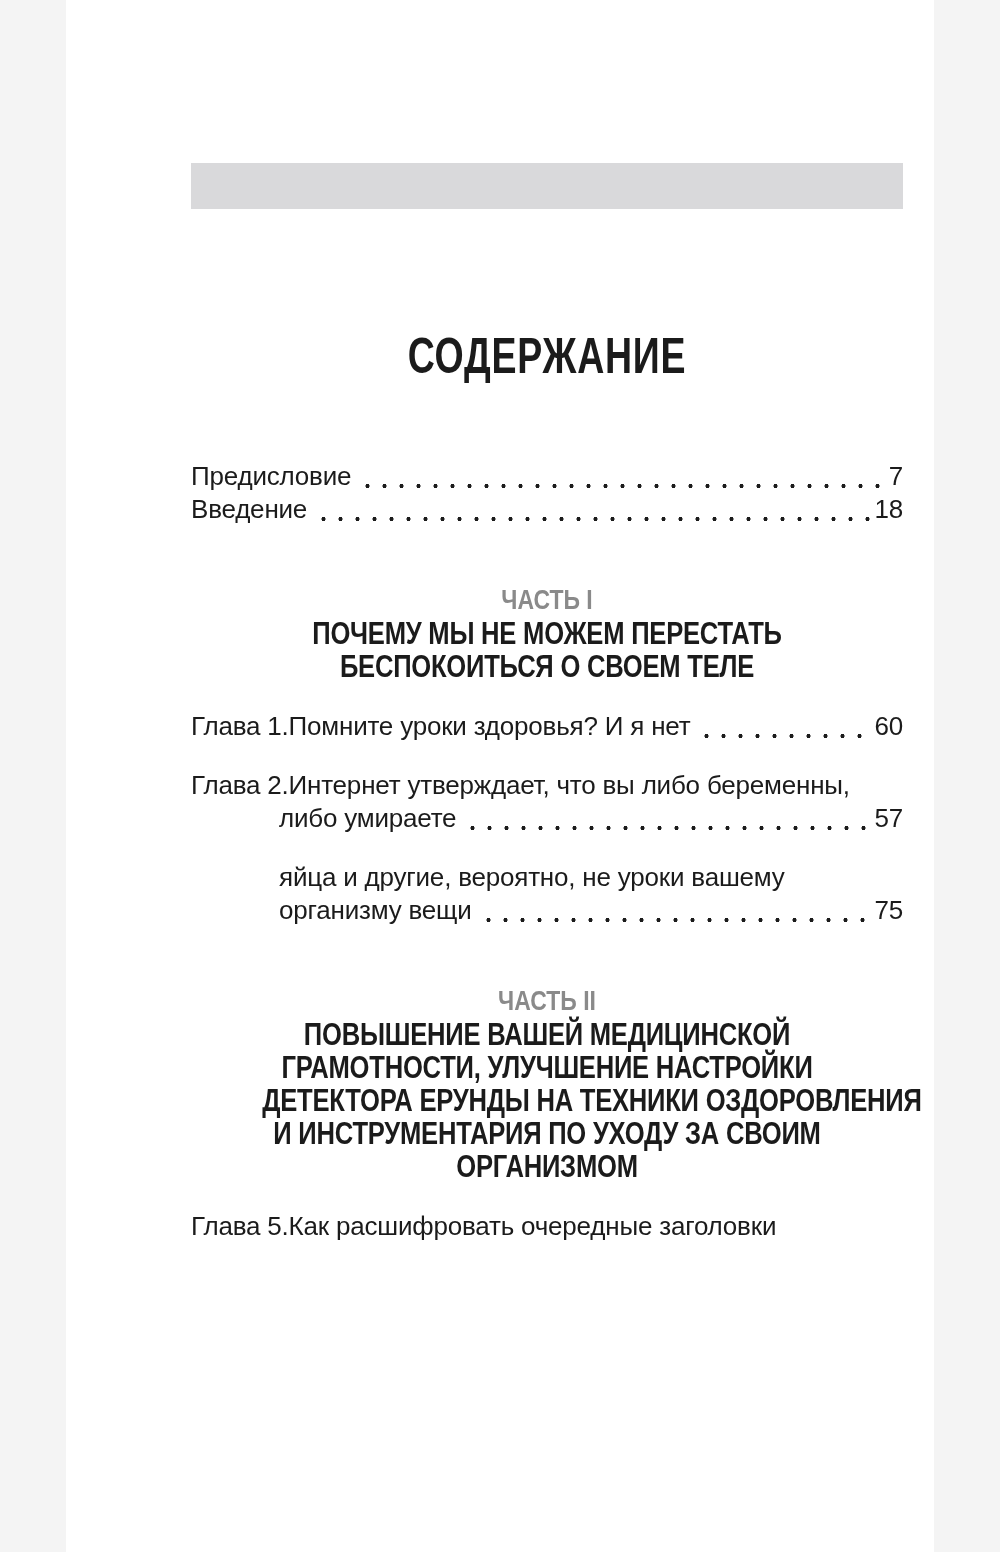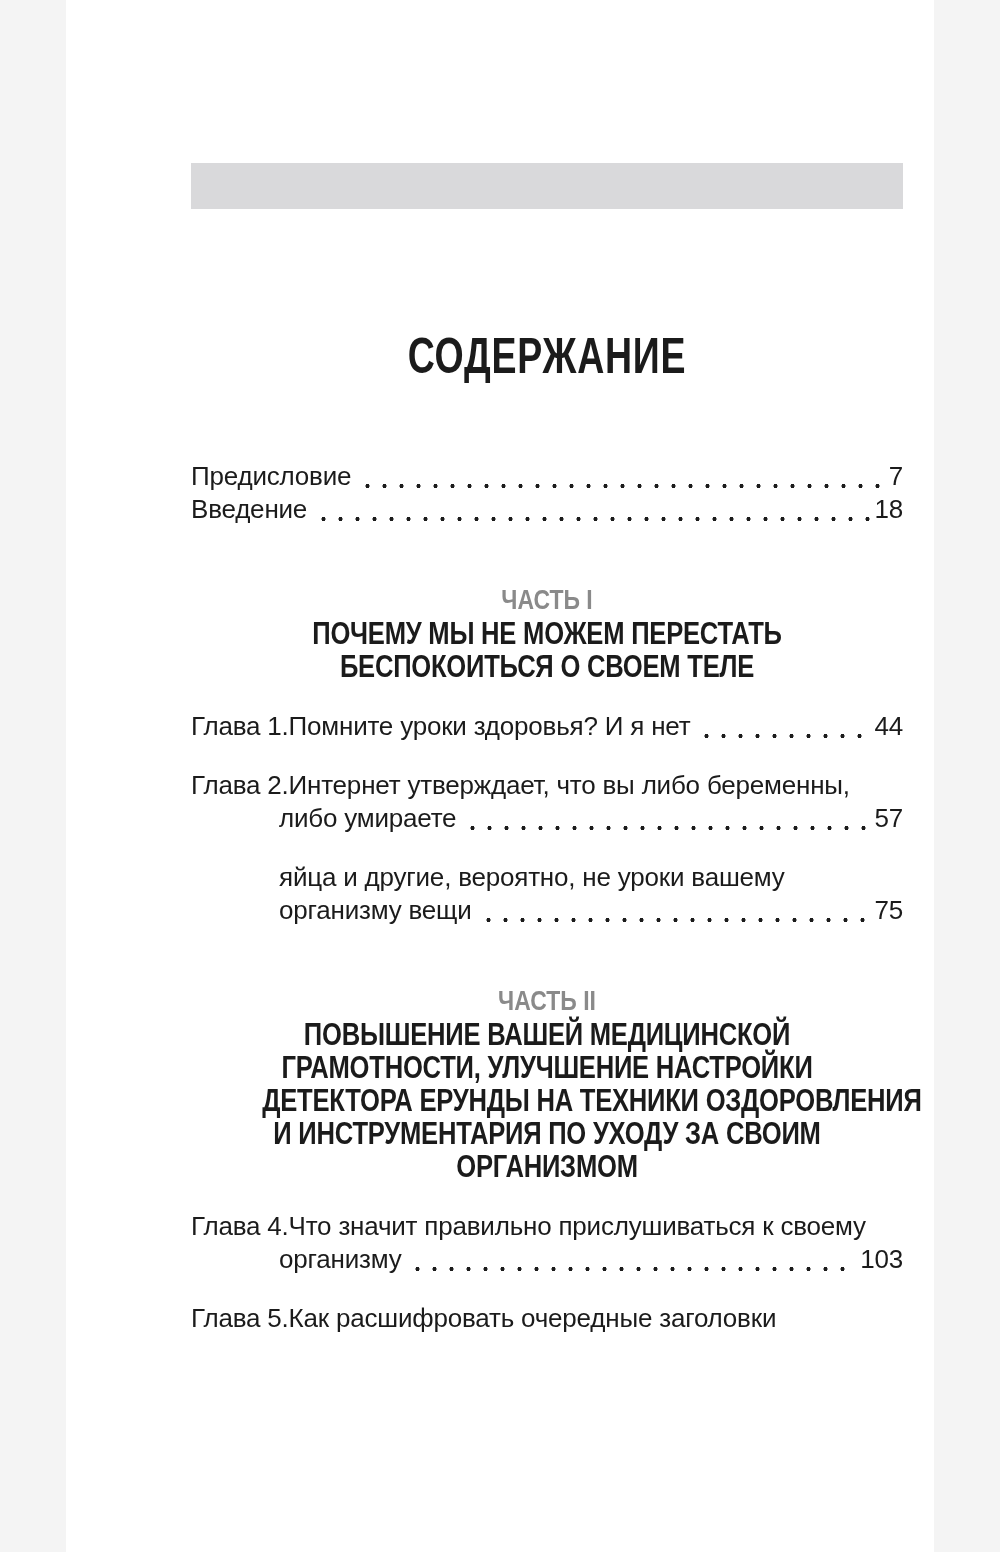--- a/index.html
+++ b/index.html
@@ -112,21 +112,21 @@
           <div class="part-kicker">ЧАСТЬ I</div>
           <div class="part-title">
             <div class="pt-line">ПОЧЕМУ МЫ НЕ МОЖЕМ ПЕРЕСТАТЬ</div>
             <div class="pt-line">БЕСПОКОИТЬСЯ О СВОЕМ ТЕЛЕ</div>
           </div>
           <div class="chapter">
             <div class="ch-line">
               <span class="ch-label">Глава 1.</span>
               <span class="ch-text">Помните уроки здоровья? И я нет</span>
               <span class="dots"></span>
-              <span class="page-num">44</span>
+              <span class="page-num">60</span>
             </div>
           </div>
           <div class="chapter">
             <div class="ch-line">
               <span class="ch-label">Глава 2.</span>
               <span class="ch-text">Интернет утверждает, что вы либо беременны,</span>
             </div>
             <div class="ch-line cont">
               <span class="ch-text">либо умираете</span>
               <span class="dots"></span>
@@ -148,31 +148,20 @@
           <div class="part-kicker">ЧАСТЬ II</div>
           <div class="part-title">
             <div class="pt-line">ПОВЫШЕНИЕ ВАШЕЙ МЕДИЦИНСКОЙ</div>
             <div class="pt-line">ГРАМОТНОСТИ, УЛУЧШЕНИЕ НАСТРОЙКИ</div>
             <div class="pt-line">ДЕТЕКТОРА ЕРУНДЫ НА ТЕХНИКИ ОЗДОРОВЛЕНИЯ</div>
             <div class="pt-line">И ИНСТРУМЕНТАРИЯ ПО УХОДУ ЗА СВОИМ</div>
             <div class="pt-line">ОРГАНИЗМОМ</div>
           </div>
           <div class="chapter">
             <div class="ch-line">
-              <span class="ch-label">Глава 4.</span>
-              <span class="ch-text">Что значит правильно прислушиваться к своему</span>
-            </div>
-            <div class="ch-line cont">
-              <span class="ch-text">организму</span>
-              <span class="dots"></span>
-              <span class="page-num">103</span>
-            </div>
-          </div>
-          <div class="chapter">
-            <div class="ch-line">
               <span class="ch-label">Глава 5.</span>
               <span class="ch-text">Как расшифровать очередные заголовки</span>
             </div>
           </div>
         </div>
       </div>
   </div>
 </div>
 
 </body></html>

